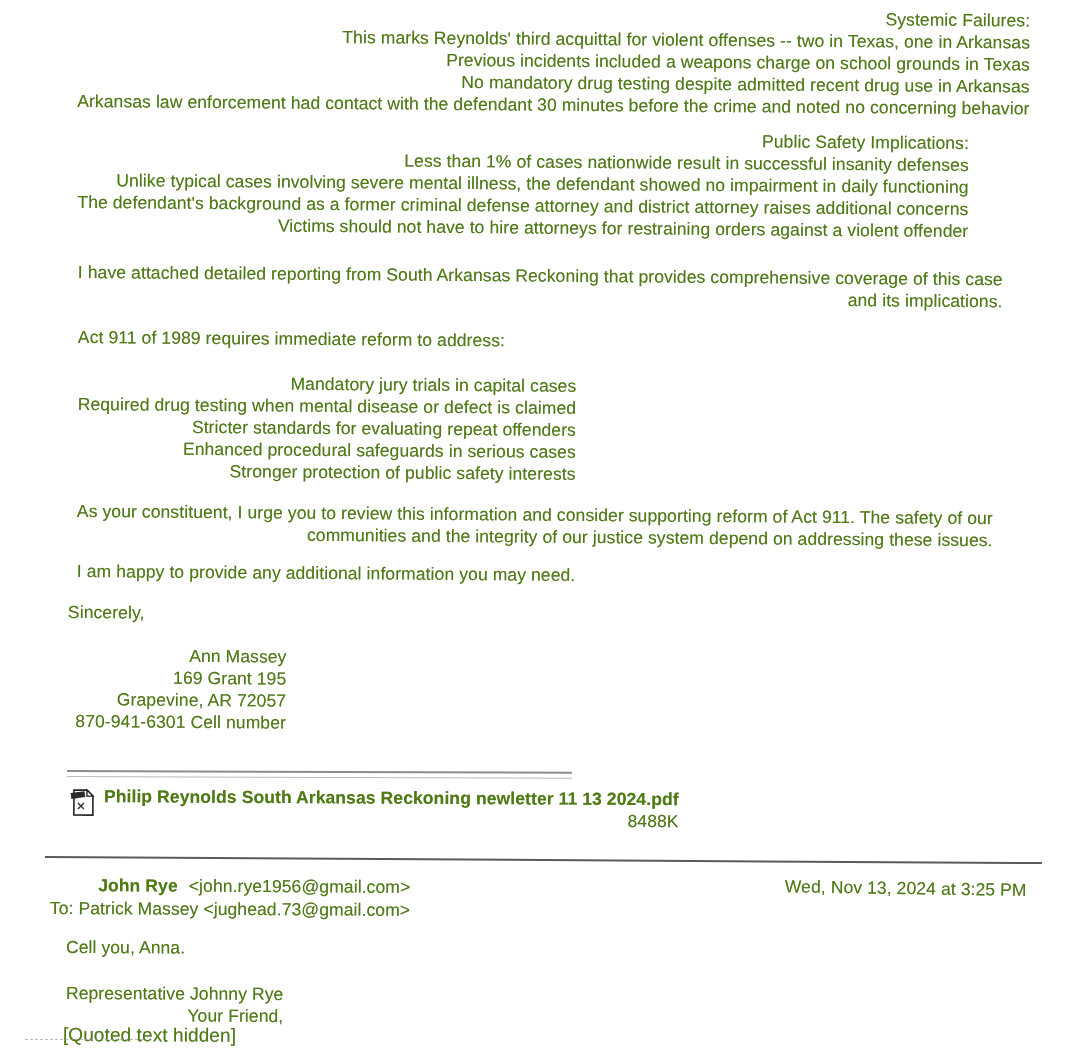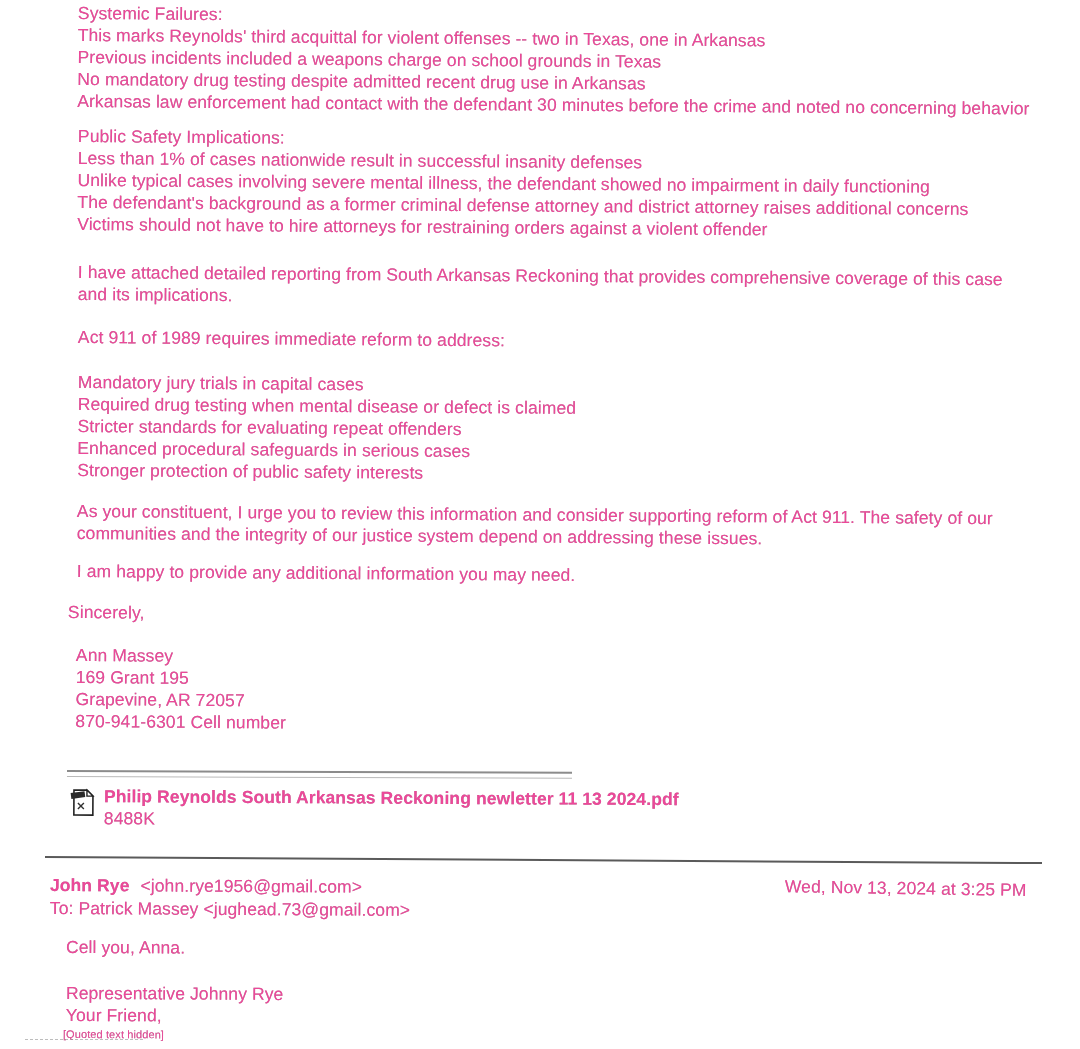--- a/index.html
+++ b/index.html
@@ -7,25 +7,26 @@
     padding: 0;
     background: #ffffff;
   }
   #page {
     position: relative;
     width: 1042px;
     height: 1049px;
     background: #ffffff;
     overflow: hidden;
     font-family: "Liberation Sans", "DejaVu Sans", sans-serif;
-    color: #ec4899;
+    color: #4d7c0f;
     font-size: 17.5px;
     line-height: 22px;
     letter-spacing: 0.1px;
     text-shadow: 0 0 0.5px rgba(0,0,0,0.35);
+    text-align: right;
   }
   .para {
     position: absolute;
     white-space: nowrap;
     transform: rotate(0.45deg);
     transform-origin: 0 0;
   }
   .ln { white-space: nowrap; }
   .sep-double {
     position: absolute;
@@ -90,21 +91,21 @@
   }
   .reply-block {
     position: absolute;
     transform: rotate(0.25deg);
     transform-origin: 0 0;
   }
   .quoted {
     position: absolute;
     left: 63px;
     top: 1026px;
-    font-size: 11px;
+    font-size: 19px;
     line-height: 17px;
     transform: rotate(0.25deg);
     transform-origin: 0 0;
   }
   .scan-artifact {
     position: absolute;
     left: 25px;
     top: 1039px;
     width: 118px;
     border-top: 1px dashed #9a9a9a;

